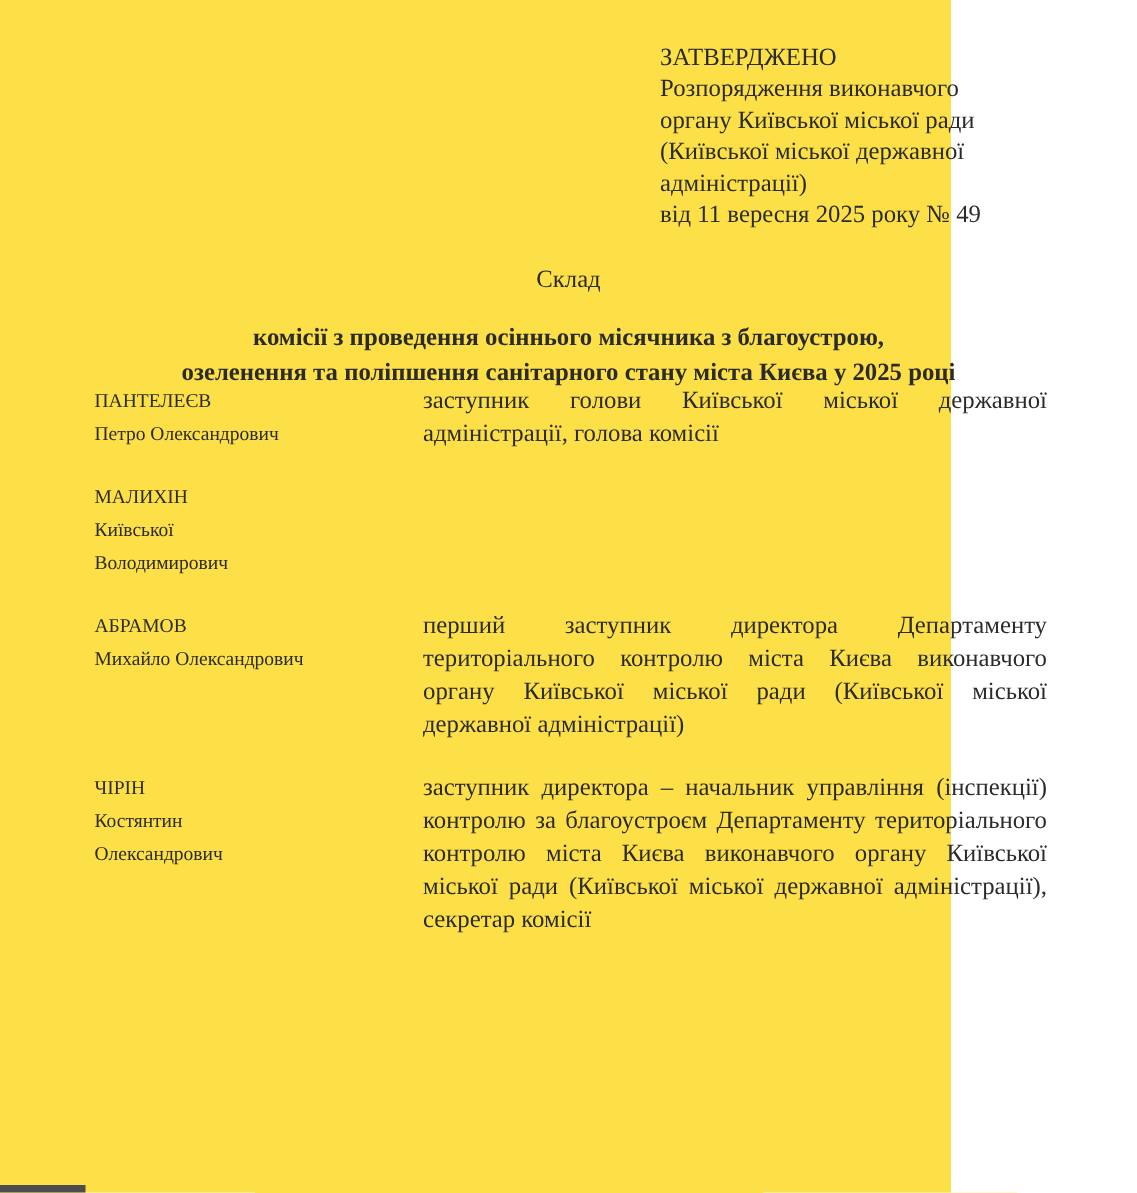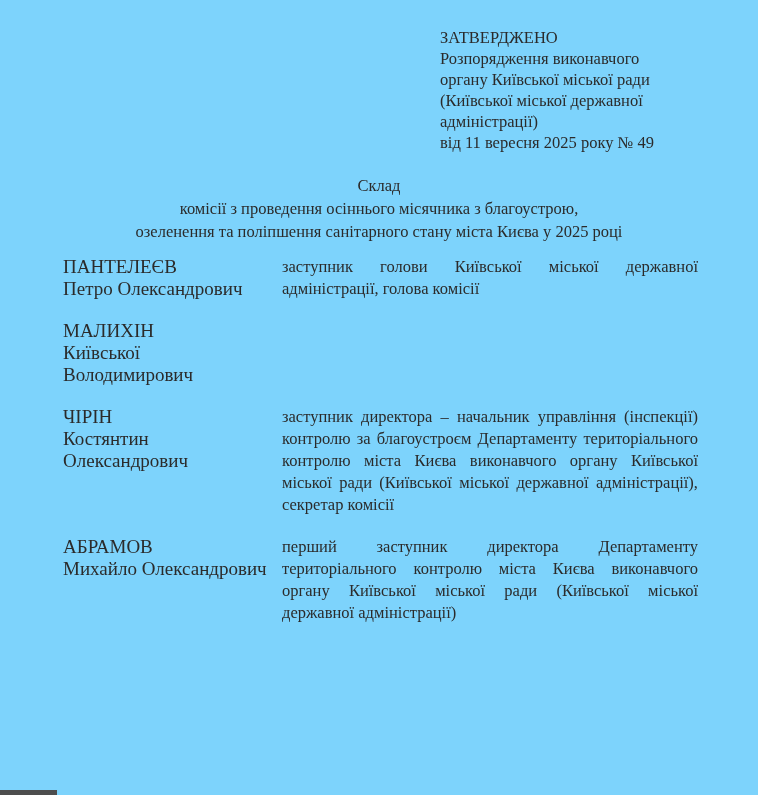--- a/index.html
+++ b/index.html
@@ -10,23 +10,23 @@
   body {
     width: 758px;
     height: 795px;
     font-family: "Liberation Serif", "DejaVu Serif", serif;
     color: #2b2b2b;
     position: relative;
     overflow: hidden;
   }
   .page {
     position: relative;
-    width: 758px;
+    width: 634px;
     height: 795px;
-    background: #7dd3fc;
+    background: #fde047;
   }
   .approval-block {
     position: absolute;
     left: 440px;
     top: 27px;
     width: 285px;
     font-size: 16.5px;
     line-height: 21px;
     white-space: pre-line;
     text-align: left;
@@ -34,40 +34,41 @@
   .title-block {
     position: absolute;
     left: 0;
     top: 174px;
     width: 758px;
     text-align: center;
     font-size: 16.5px;
     line-height: 23px;
   }
   .title-main {
-    margin-bottom: 0px;
+    margin-bottom: 16px;
   }
   .title-sub {
     white-space: pre-line;
+    font-weight: bold;
   }
   .members {
     position: absolute;
     left: 63px;
     top: 256px;
     width: 635px;
   }
   .member-row {
     display: flex;
     margin-bottom: 20px;
   }
   .member-name {
     width: 219px;
     flex: none;
     white-space: pre-line;
-    font-size: 19px;
+    font-size: 13px;
     line-height: 22px;
   }
   .member-position {
     width: 416px;
     flex: none;
     text-align: justify;
     font-size: 16.5px;
     line-height: 22px;
   }
   .bottom-bar {
@@ -105,28 +106,28 @@
   </div>
 
 
   <div class="member-row">
     <div class="member-name">МАЛИХІН
 Київської
 Володимирович</div>
   </div>
 
   <div class="member-row">
+    <div class="member-name">АБРАМОВ
+Михайло Олександрович</div>
+    <div class="member-position">перший заступник директора Департаменту територіального контролю міста Києва виконавчого органу Київської міської ради (Київської міської державної адміністрації)</div>
+  </div>
+
+  <div class="member-row">
     <div class="member-name">ЧІРІН
 Костянтин
 Олександрович</div>
     <div class="member-position">заступник директора – начальник управління (інспекції) контролю за благоустроєм Департаменту територіального контролю міста Києва виконавчого органу Київської міської ради (Київської міської державної адміністрації), секретар комісії</div>
-  </div>
-
-  <div class="member-row">
-    <div class="member-name">АБРАМОВ
-Михайло Олександрович</div>
-    <div class="member-position">перший заступник директора Департаменту територіального контролю міста Києва виконавчого органу Київської міської ради (Київської міської державної адміністрації)</div>
   </div>
 </div>
 
   <div class="bottom-bar" style="background: rgb(77, 77, 77);"></div>
 
 </div>
 
 </body></html>

